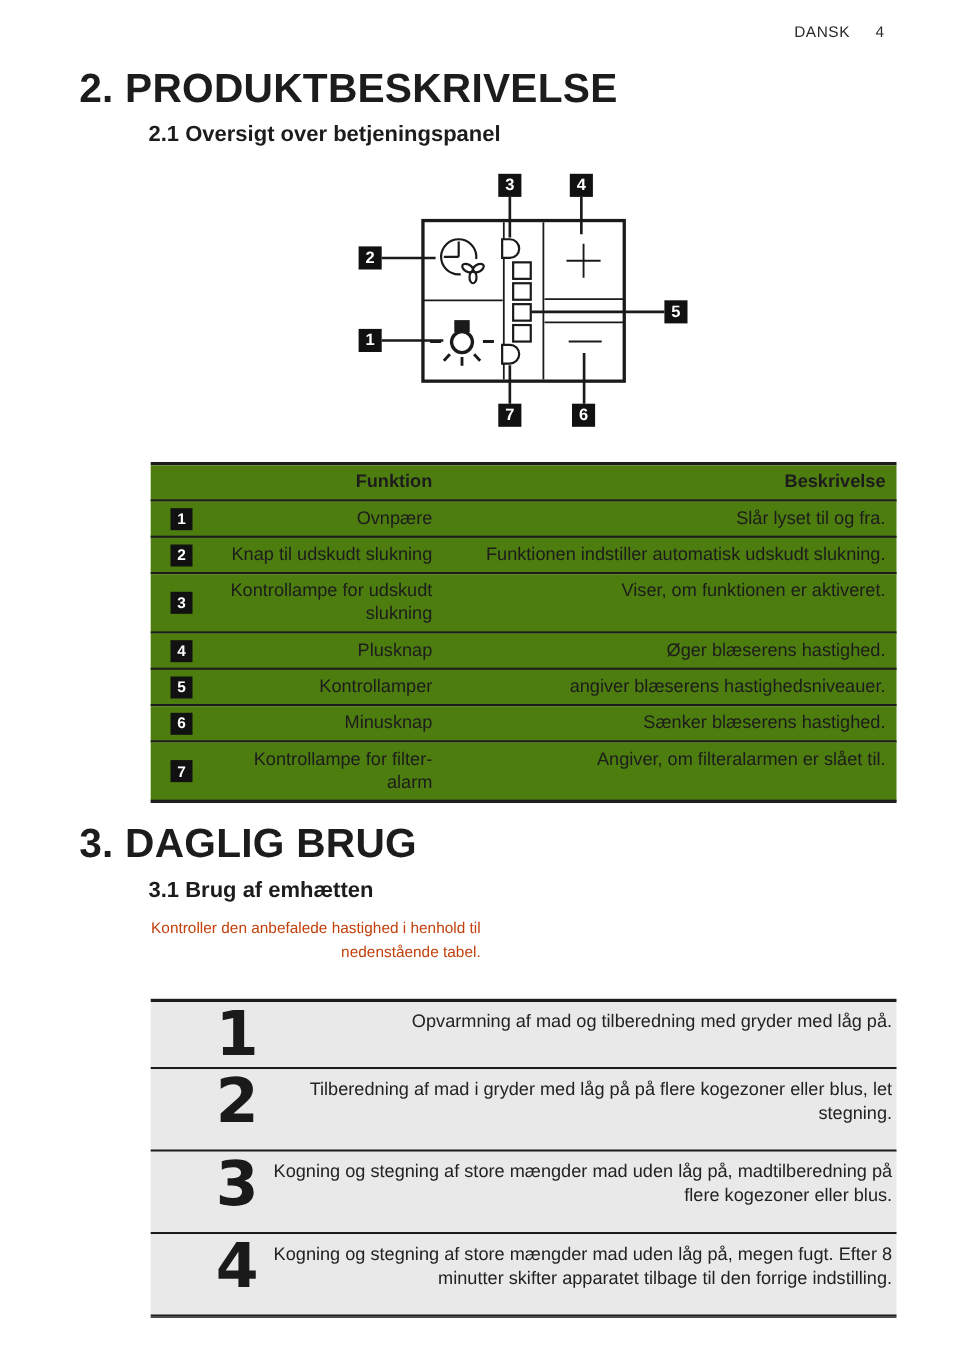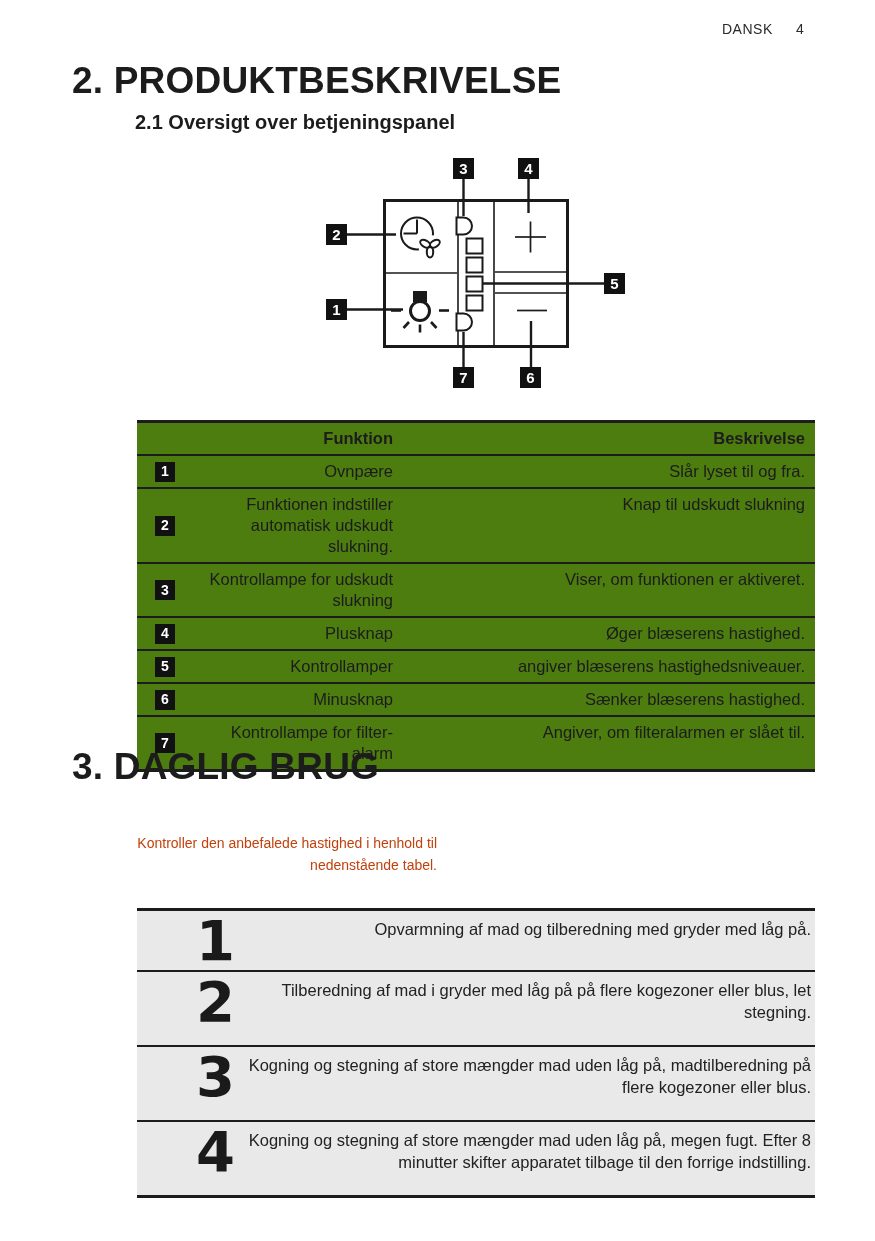--- a/index.html
+++ b/index.html
@@ -189,22 +189,22 @@
       <div class="fcell badge-cell">
           <span class="badge">1</span>
         </div>
       <div class="fcell">Ovnpære</div>
       <div class="fcell">Slår lyset til og fra.</div>
     </div>
     <div class="frow">
       <div class="fcell badge-cell">
           <span class="badge">2</span>
         </div>
+      <div class="fcell">Knap til udskudt slukning</div>
       <div class="fcell">Funktionen indstiller automatisk udskudt slukning.</div>
-      <div class="fcell">Knap til udskudt slukning</div>
     </div>
     <div class="frow">
       <div class="fcell badge-cell">
           <span class="badge">3</span>
         </div>
       <div class="fcell">Kontrollampe for udskudt slukning</div>
       <div class="fcell">Viser, om funktionen er aktiveret.</div>
     </div>
     <div class="frow">
       <div class="fcell badge-cell">
@@ -230,20 +230,21 @@
     <div class="frow">
       <div class="fcell badge-cell">
           <span class="badge">7</span>
         </div>
       <div class="fcell">Kontrollampe for filter-alarm</div>
       <div class="fcell">Angiver, om filteralarmen er slået til.</div>
     </div>
   </div>
 
   <h1 class="sect" style="top:746px">3. DAGLIG BRUG</h1>
+  <h2 class="subsect" style="top:798px">3.1 Brug af emhætten</h2>
   <p class="intro">Kontroller den anbefalede hastighed i henhold til nedenstående tabel.</p>
 
   <div class="stable">
     <div class="srow">
       <div class="snum">1</div>
       <div class="stext">Opvarmning af mad og tilberedning med gryder med låg på.</div>
     </div>
     <div class="srow">
       <div class="snum">2</div>
       <div class="stext">Tilberedning af mad i gryder med låg på på flere kogezoner eller blus, let stegning.</div>

